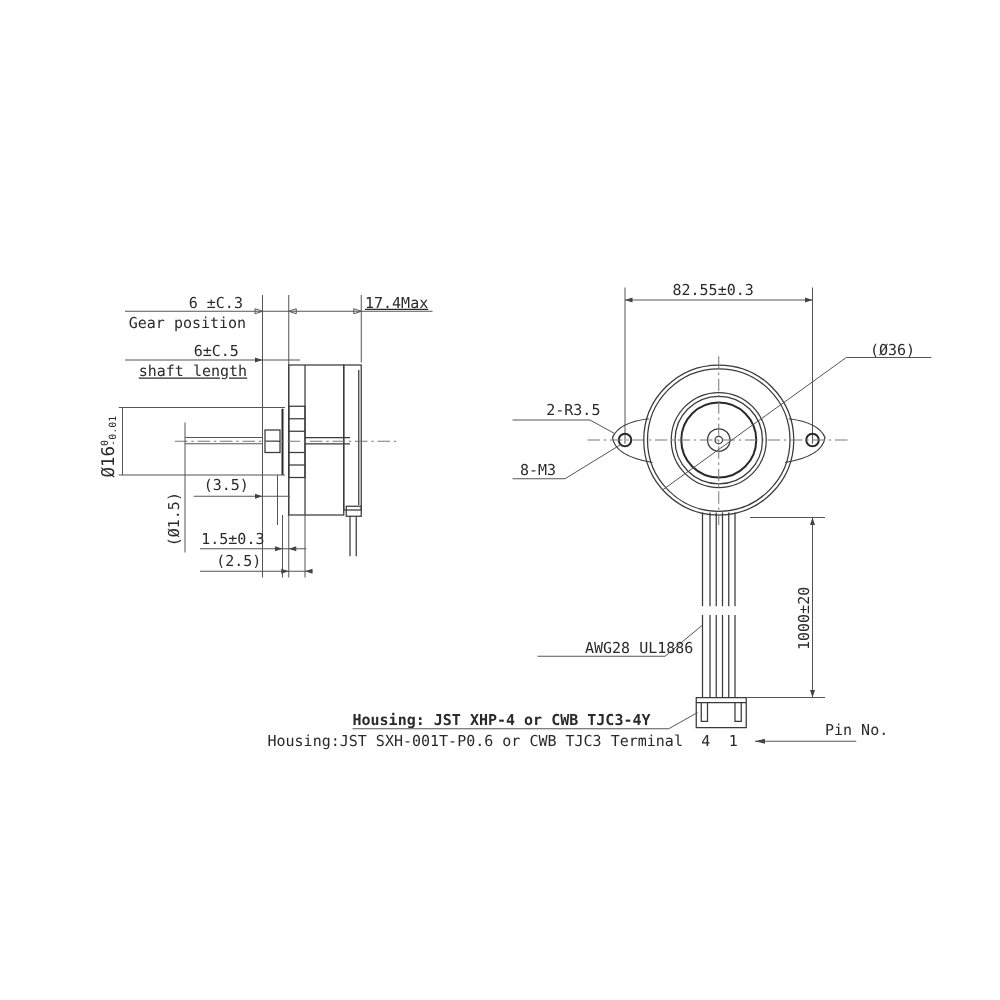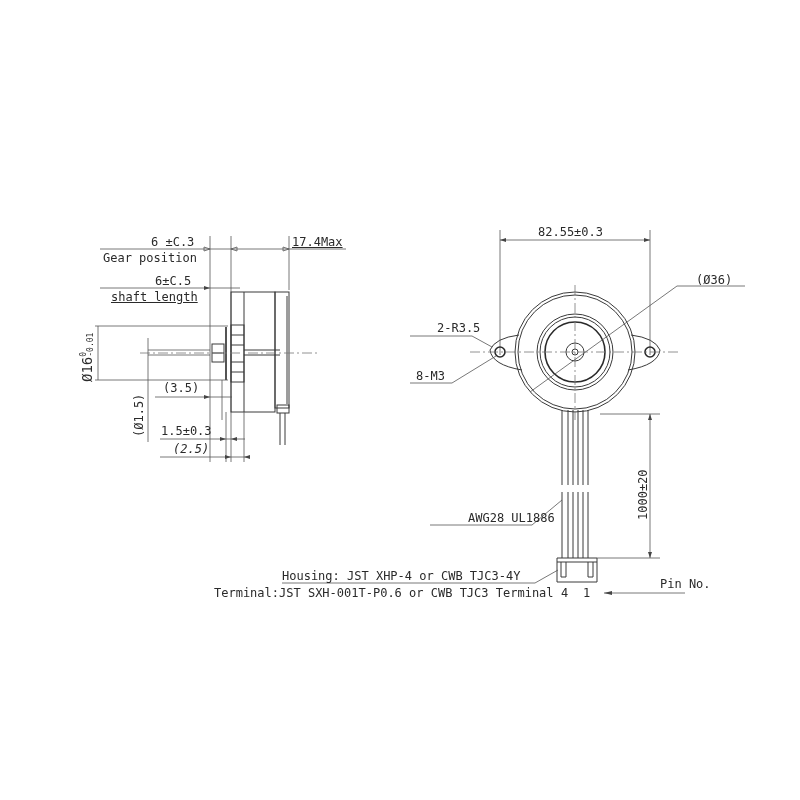--- a/index.html
+++ b/index.html
@@ -153,26 +153,26 @@
 <div class="txt" style="left:103px;top:252px;">Gear position</div>
 <div class="txt" style="left:292px;top:236px;text-decoration:underline;">17.4Max</div>
 <div class="txt" style="left:155px;top:275px;">6±C.5</div>
 <div class="txt" style="left:111px;top:291px;text-decoration:underline;">shaft length</div>
 <div class="txt vert" style="left:80px;top:382px;font-size:14px;">
   <span>Ø16</span><span style="font-size:8px;display:inline-block;vertical-align:top;line-height:0.9;"><span style="display:block">0</span><span style="display:block">-0.01</span></span>
 </div>
 <div class="txt" style="left:163px;top:382px;">(3.5)</div>
 <div class="txt vert" style="left:133px;top:437px;">(Ø1.5)</div>
 <div class="txt" style="left:161px;top:425px;">1.5±0.3</div>
-<div class="txt" style="left:173px;top:443px;font-style:italic;">(2.5)</div>
+<div class="txt" style="left:173px;top:443px;">(2.5)</div>
 
 <div class="txt" style="left:538px;top:226px;">82.55±0.3</div>
 <div class="txt" style="left:696px;top:274px;">(Ø36)</div>
 <div class="txt" style="left:416px;top:322px;margin-left:21px;">2-R3.5</div>
 <div class="txt" style="left:416px;top:370px;">8-M3</div>
 <div class="txt vert" style="left:637px;top:520px;">1000±20</div>
 <div class="txt" style="left:432px;top:512px;margin-left:36px;">AWG28 UL1886</div>
 
-<div class="txt" style="left:282px;top:570px;">Housing: JST XHP-4 or CWB TJC3-4Y</div>
-<div class="txt" style="left:214px;top:587px;">Terminal:JST SXH-001T-P0.6 or CWB TJC3 Terminal</div>
+<div class="txt" style="left:282px;top:570px;font-weight:bold;">Housing: JST XHP-4 or CWB TJC3-4Y</div>
+<div class="txt" style="left:214px;top:587px;">Housing:JST SXH-001T-P0.6 or CWB TJC3 Terminal</div>
 <div class="txt" style="left:561px;top:587px;">4</div>
 <div class="txt" style="left:583px;top:587px;">1</div>
 <div class="txt" style="left:632px;top:578px;margin-left:28px;">Pin No.</div>
 
 </body></html>

